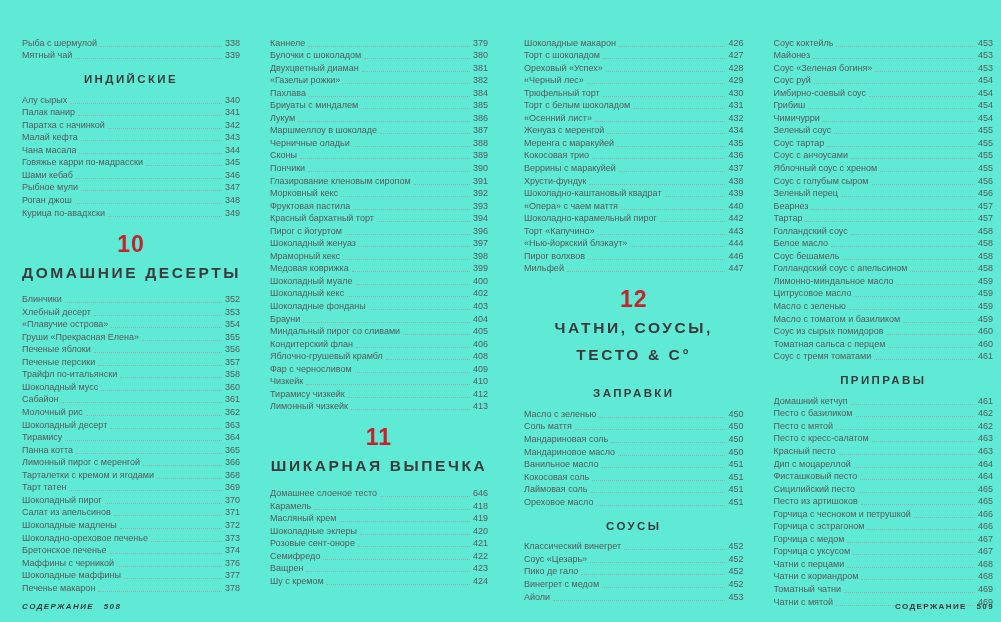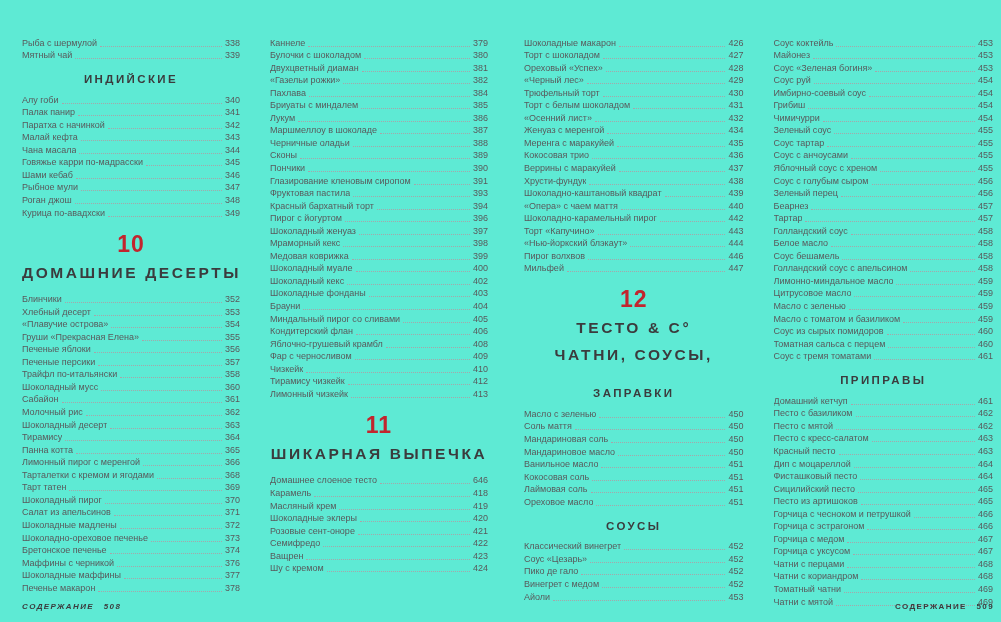--- a/index.html
+++ b/index.html
@@ -42,21 +42,21 @@
             <span class="dots"></span>
             <span class="p">338</span>
           </div>
           <div class="row">
             <span class="t">Мятный чай</span>
             <span class="dots"></span>
             <span class="p">339</span>
           </div>
           <div class="subheader">ИНДИЙСКИЕ</div>
           <div class="row">
-            <span class="t">Алу гоби</span>
+            <span class="t">Алу сырых</span>
             <span class="dots"></span>
             <span class="p">340</span>
           </div>
           <div class="row">
             <span class="t">Палак панир</span>
             <span class="dots"></span>
             <span class="p">341</span>
           </div>
           <div class="row">
             <span class="t">Паратха с начинкой</span>
@@ -276,20 +276,25 @@
           </div>
           <div class="row">
             <span class="t">Пончики</span>
             <span class="dots"></span>
             <span class="p">390</span>
           </div>
           <div class="row">
             <span class="t">Глазирование кленовым сиропом</span>
             <span class="dots"></span>
             <span class="p">391</span>
+          </div>
+          <div class="row">
+            <span class="t">Морковный кекс</span>
+            <span class="dots"></span>
+            <span class="p">392</span>
           </div>
           <div class="row">
             <span class="t">Фруктовая пастила</span>
             <span class="dots"></span>
             <span class="p">393</span>
           </div>
           <div class="row">
             <span class="t">Красный бархатный торт</span>
             <span class="dots"></span>
             <span class="p">394</span>
@@ -514,22 +519,22 @@
             <span class="dots"></span>
             <span class="p">446</span>
           </div>
           <div class="row">
             <span class="t">Мильфей</span>
             <span class="dots"></span>
             <span class="p">447</span>
           </div>
           <div class="chapter">
             <div class="chapter-num">12</div>
+            <div class="chapter-title">ЧАТНИ, СОУСЫ,</div>
             <div class="chapter-title">ТЕСТО &amp; С°</div>
-            <div class="chapter-title">ЧАТНИ, СОУСЫ,</div>
           </div>
           <div class="subheader">ЗАПРАВКИ</div>
           <div class="row">
             <span class="t">Масло с зеленью</span>
             <span class="dots"></span>
             <span class="p">450</span>
           </div>
           <div class="row">
             <span class="t">Соль маття</span>
             <span class="dots"></span>

